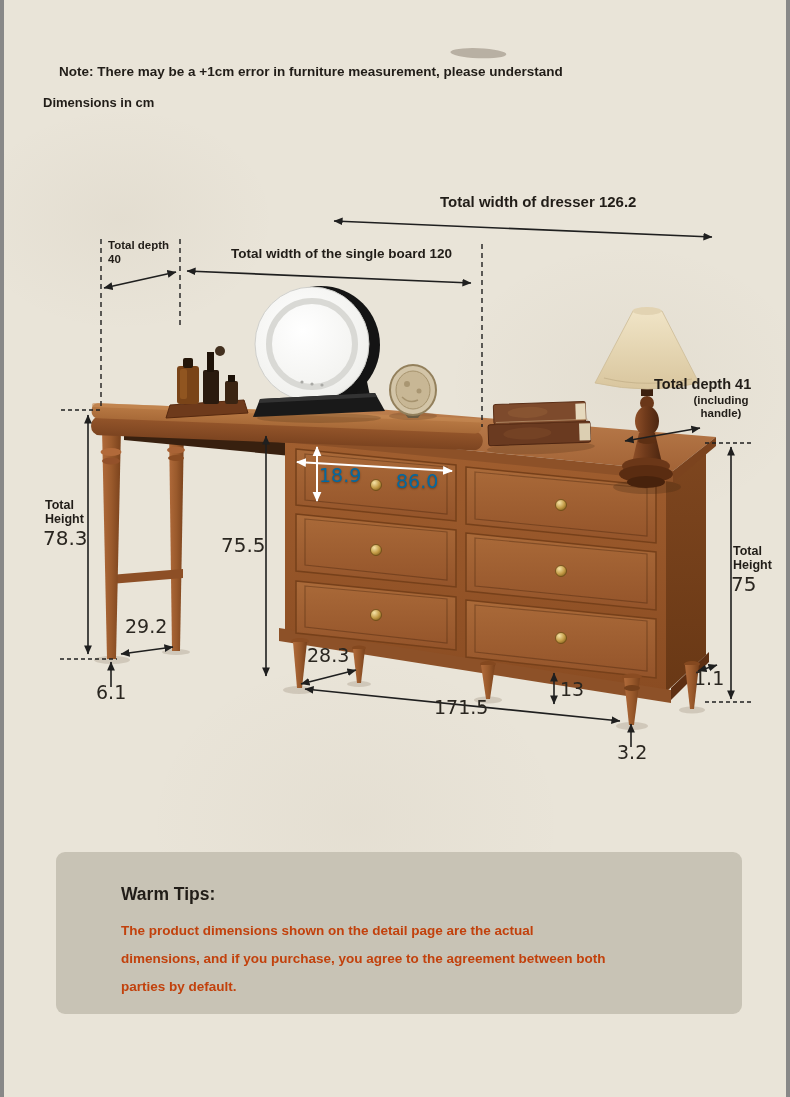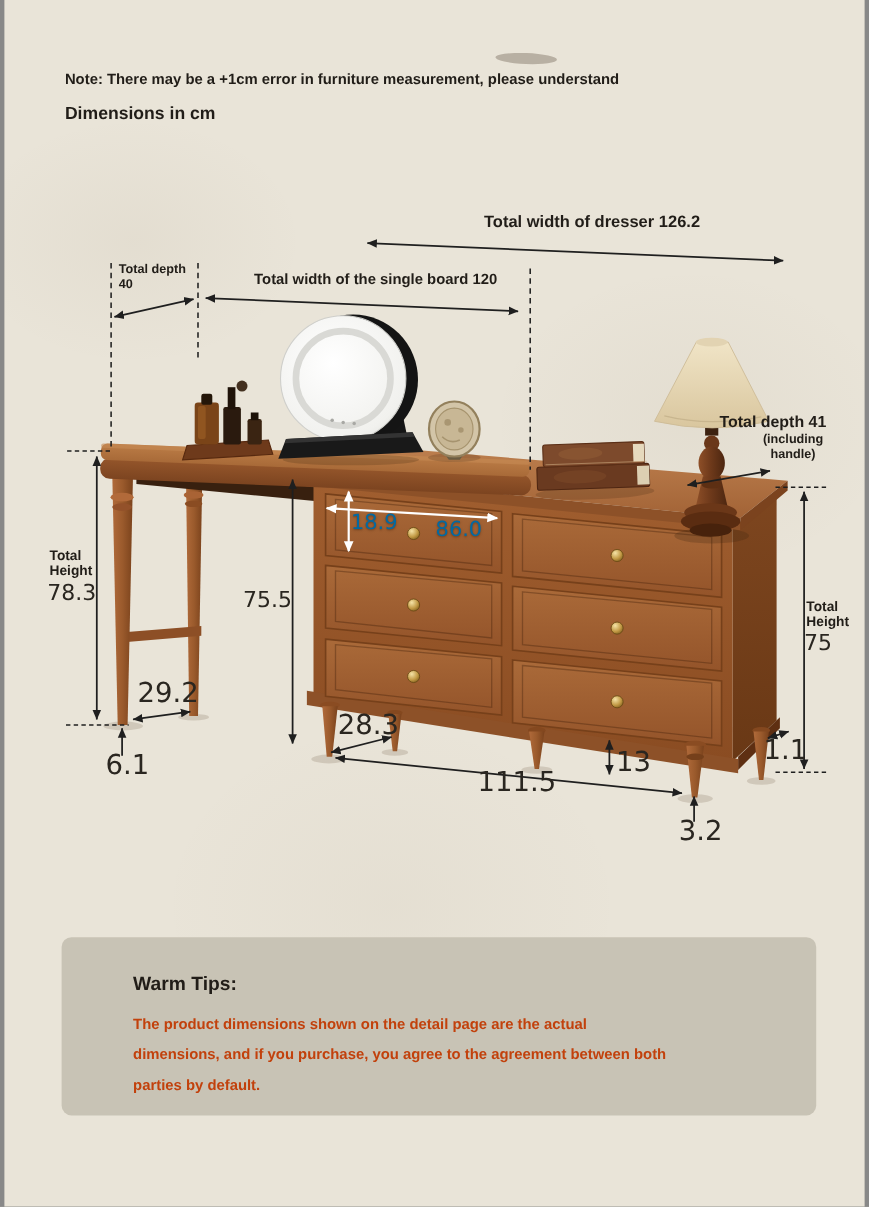--- a/index.html
+++ b/index.html
@@ -12,23 +12,23 @@
   .canvas::before{
     content:""; position:absolute; inset:0; pointer-events:none;
     background:
       radial-gradient(220px 160px at 15% 20%, rgba(120,100,70,.05), transparent 70%),
       radial-gradient(260px 200px at 80% 35%, rgba(120,100,70,.05), transparent 70%),
       radial-gradient(300px 240px at 45% 75%, rgba(120,100,70,.04), transparent 70%);
   }
   .scene{position:absolute; left:0; top:0;}
   .lbl{position:absolute; color:#211d18; white-space:nowrap;}
   .b{font-weight:bold;}
-  .num{font-family:"DejaVu Sans",sans-serif; font-size:25px; color:#2a2620;}
+  .num{font-family:"DejaVu Sans",sans-serif; font-size:19px; color:#2a2620;}
   .note{left:55px; top:64px; font-size:13.5px;}
-  .title{left:55px; top:95px; font-size:16px;}
+  .title{left:39px; top:95px; font-size:13px;}
   .t126{left:436px; top:193px; font-size:15px;}
   .t40a{left:104px; top:239px; font-size:11.5px;}
   .t40b{left:104px; top:253px; font-size:11.5px;}
   .t120{left:227px; top:246px; font-size:13.5px;}
   .t41{left:650px; top:376px; font-size:14.5px;}
   .t41sub{left:682px; top:394px; font-size:11.5px; width:70px; text-align:center; line-height:12.5px; white-space:normal;}
   .hl1{left:41px; top:498px; font-size:12.5px;}
   .hl2{left:41px; top:512px; font-size:12.5px;}
   .hlv{left:39px; top:526px; font-size:20px;}
   .t755{left:217px; top:533px; font-size:20px;text-align:center;}
@@ -321,21 +321,21 @@
   <div class="lbl b t41sub">(including handle)</div>
 
   <div class="lbl b hl1">Total</div>
   <div class="lbl b hl2">Height</div>
   <div class="lbl num hlv">78.3</div>
 
   <div class="lbl num t755">75.5</div>
   <div class="lbl num t292">29.2</div>
   <div class="lbl num t38">6.1</div>
   <div class="lbl num t283">28.3</div>
-  <div class="lbl num t1115">111.5</div>
+  <div class="lbl num t1115">171.5</div>
   <div class="lbl num t13">13</div>
   <div class="lbl num t32">3.2</div>
   <div class="lbl num t15">1.1</div>
 
   <div class="lbl b hr1">Total</div>
   <div class="lbl b hr2">Height</div>
   <div class="lbl num hrv">75</div>
 
   <div class="lbl num wlabel t189">18.9</div>
   <div class="lbl num wlabel t581">86.0</div>

